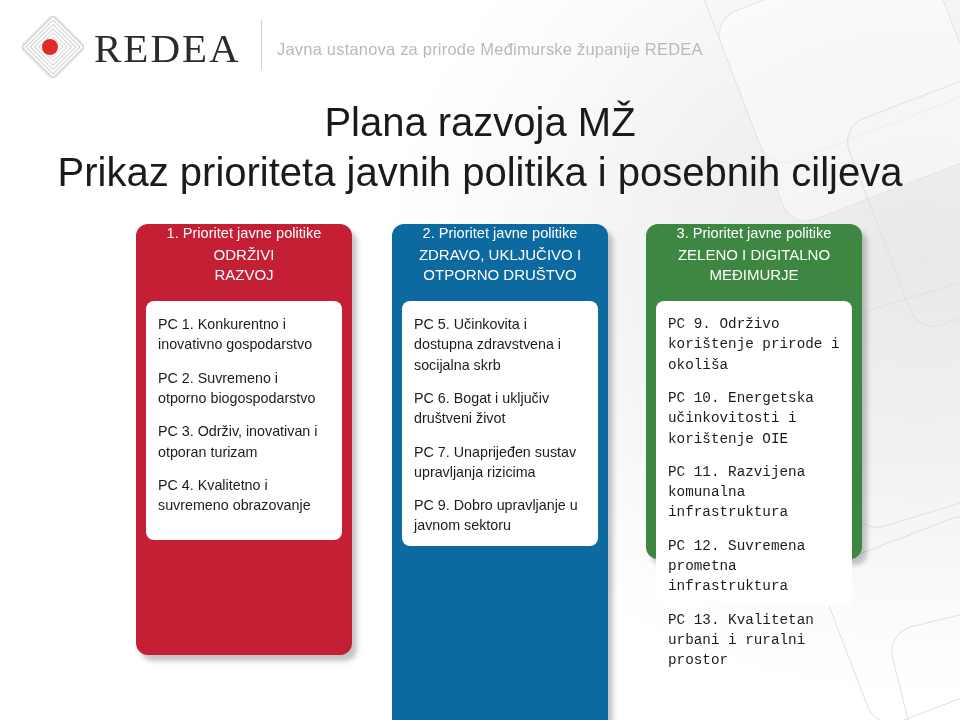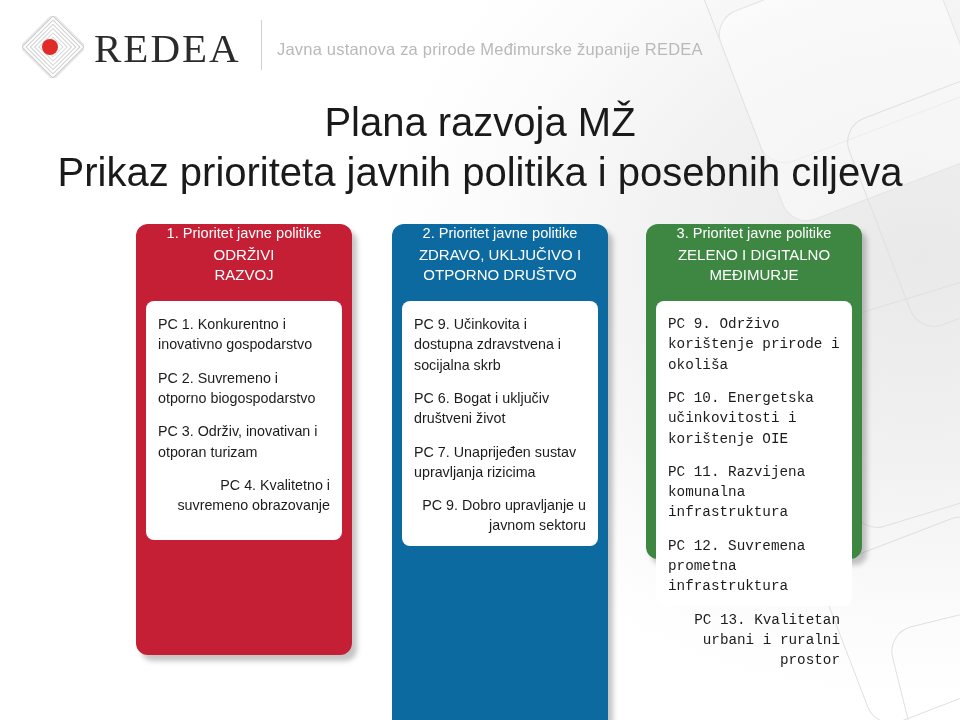--- a/index.html
+++ b/index.html
@@ -125,21 +125,21 @@
     margin: 6px 10px 0 10px;
     padding: 13px 12px 14px 12px;
     box-sizing: border-box;
   }
   .pc-item {
     font-size: 14.3px;
     line-height: 1.42;
     color: #1c1c1c;
     margin-bottom: 13px;
   }
-  .pc-item:last-child { margin-bottom: 0; text-align: right; }
+  .pc-item:last-child { margin-bottom: 0; }
 
   #card-1 { left: 136px; height: 431px; background: #C41F35; }
   #card-2 { left: 392px; height: 522px; background: #0D6AA0; }
   #card-3 { left: 646px; height: 335px; background: #3E8742; }
 
   #card-1 .card-body { height: 239px; }
   #card-2 .card-body { height: 245px; }
   #card-3 .card-body { height: 305px; font-family: Liberation Mono, monospace; }
 </style>
 </head>
@@ -197,21 +197,21 @@
       <div class="pc-item">PC 4. Kvalitetno i suvremeno obrazovanje</div>
     </div>
   </div>
 
   <div class="card" id="card-2">
     <div class="card-head">
       <div class="card-head-line1">2. Prioritet javne politike</div>
       <div class="card-head-line2">ZDRAVO, UKLJUČIVO I<br>OTPORNO DRUŠTVO</div>
     </div>
     <div class="card-body">
-      <div class="pc-item">PC 9. Učinkovita i dostupna zdravstvena i socijalna skrb</div>
+      <div class="pc-item">PC 5. Učinkovita i dostupna zdravstvena i socijalna skrb</div>
       <div class="pc-item">PC 6. Bogat i uključiv društveni život</div>
       <div class="pc-item">PC 7. Unaprijeđen sustav upravljanja rizicima</div>
       <div class="pc-item">PC 9. Dobro upravljanje u javnom sektoru</div>
     </div>
   </div>
 
   <div class="card" id="card-3">
     <div class="card-head">
       <div class="card-head-line1">3. Prioritet javne politike</div>
       <div class="card-head-line2">ZELENO I DIGITALNO<br>MEĐIMURJE</div>

